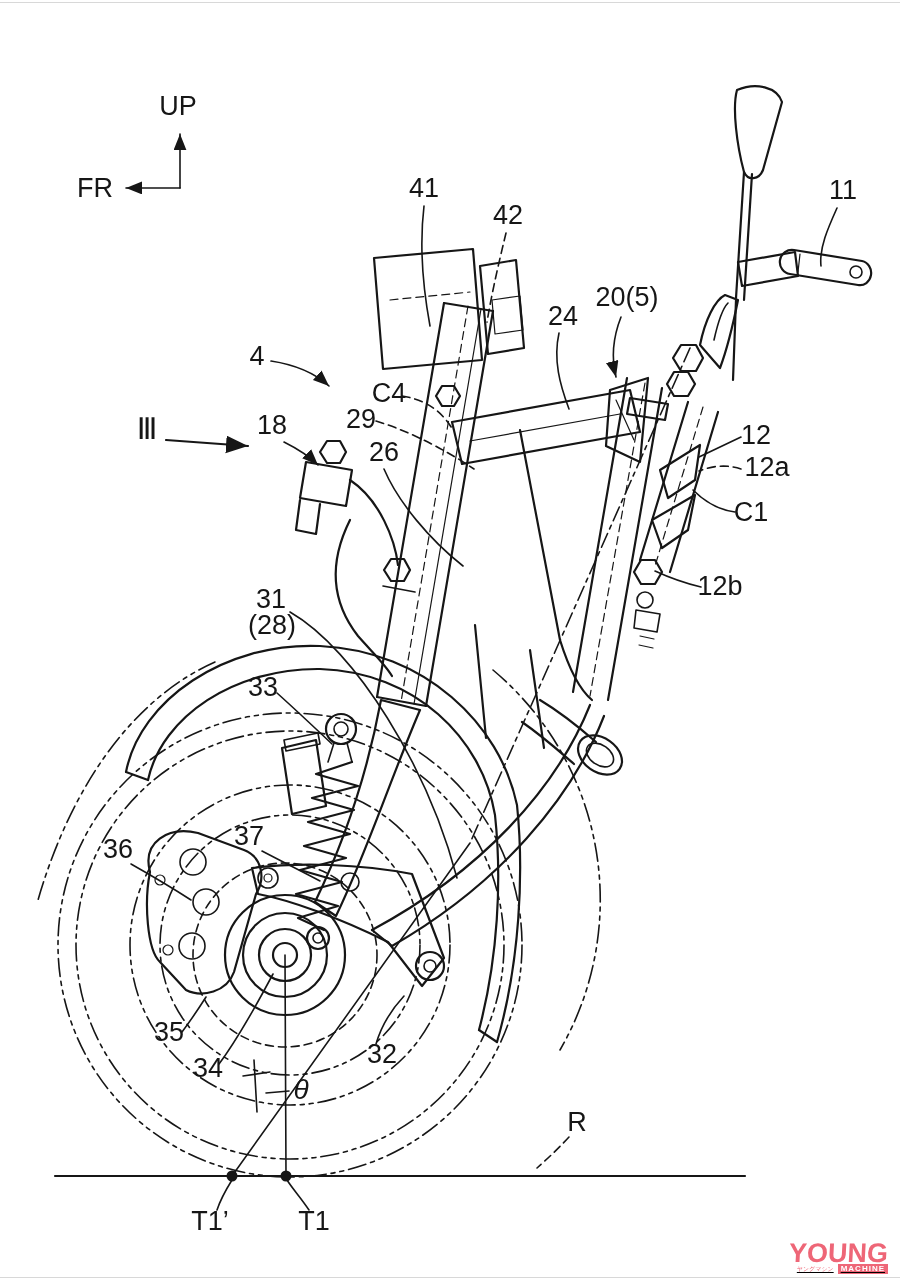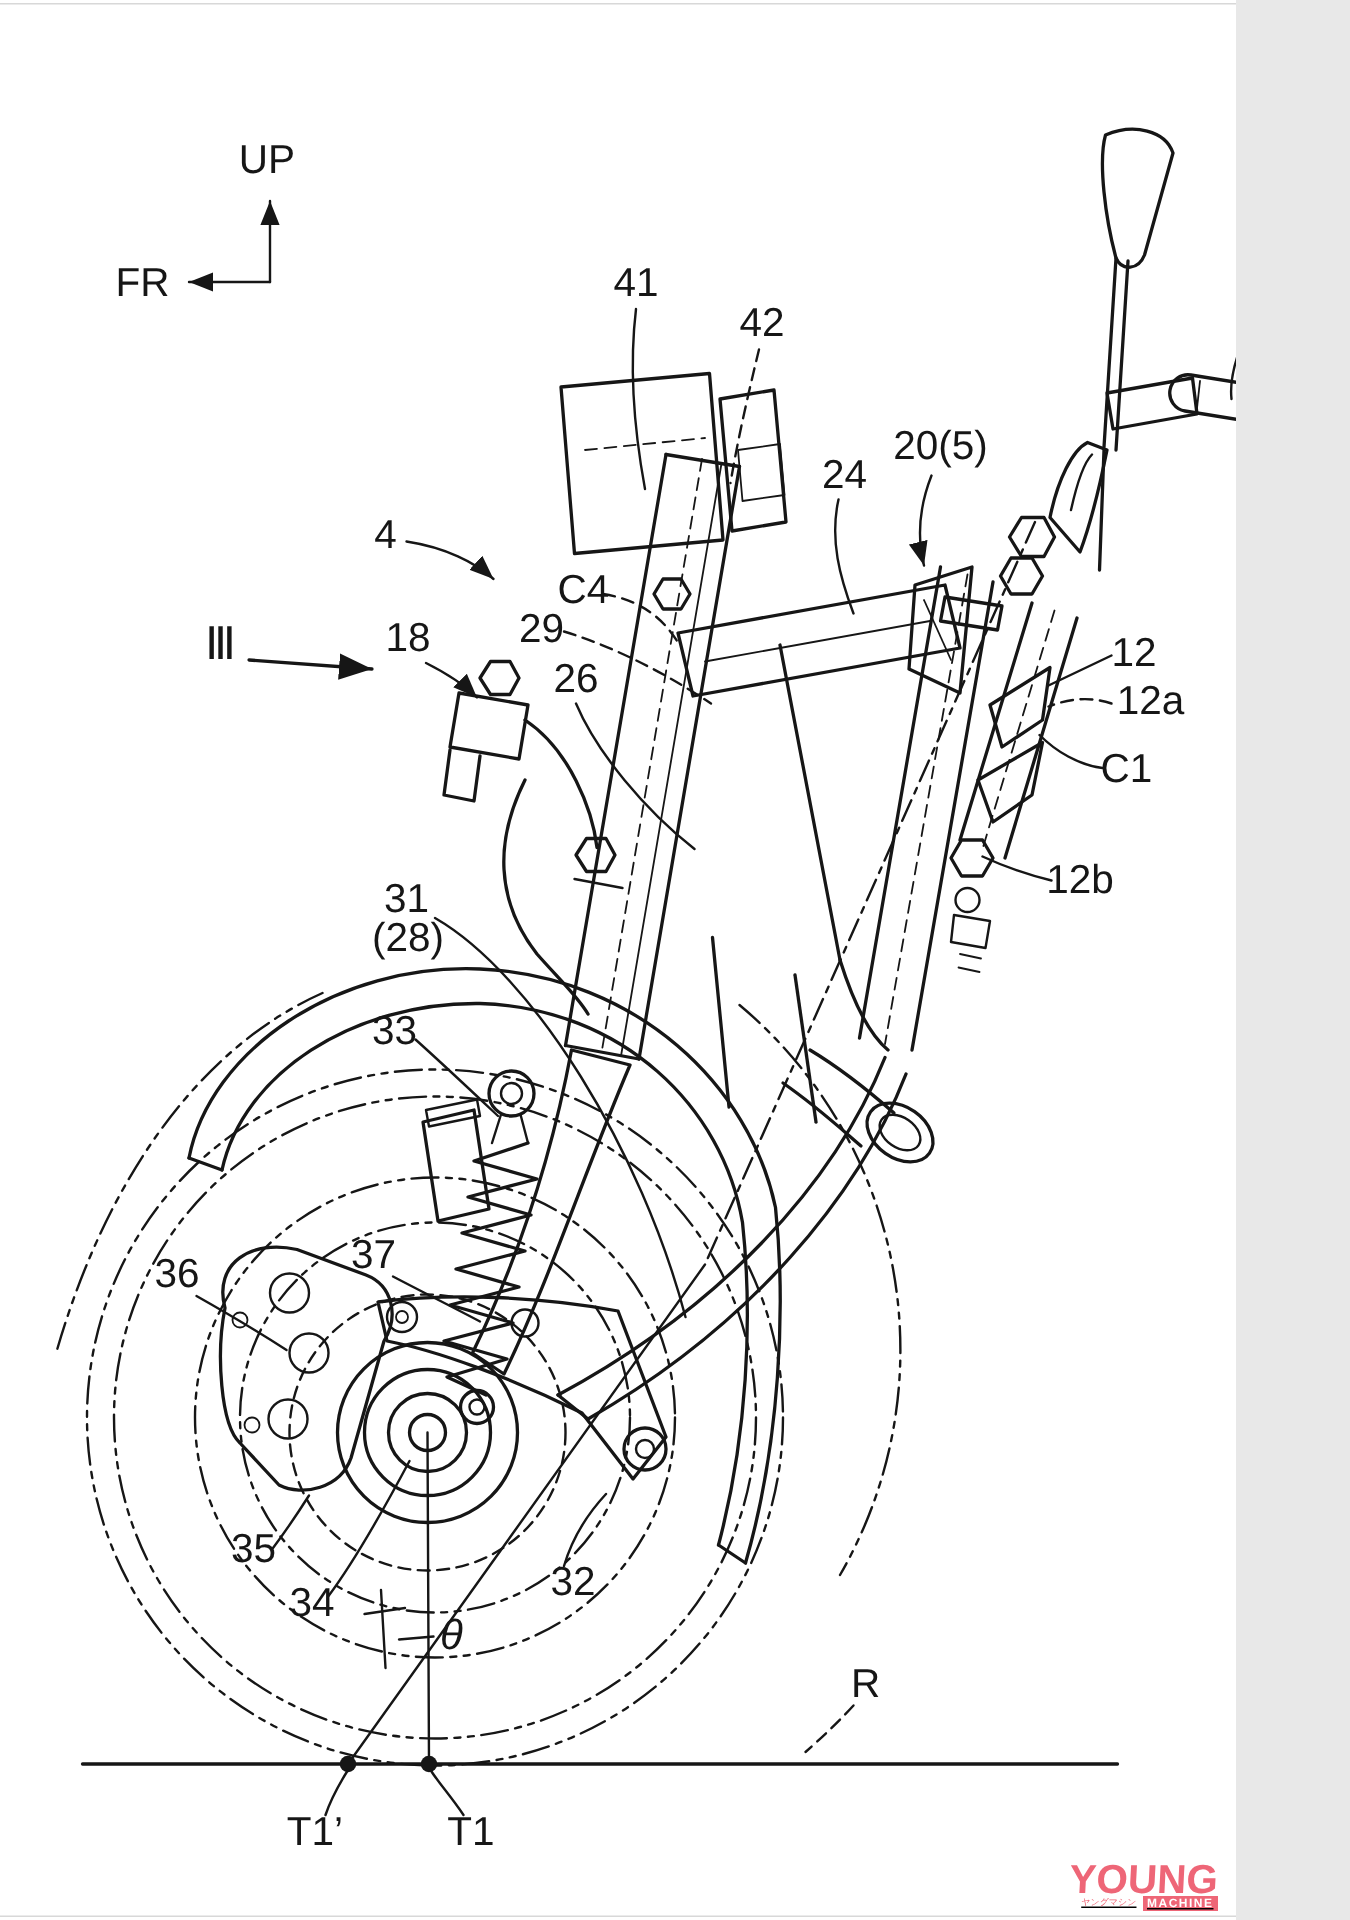--- a/index.html
+++ b/index.html
@@ -1,16 +1,16 @@
 <!DOCTYPE html>
 <html><head>
 <meta charset="utf-8">
 <style>
   html,body{margin:0;padding:0;background:#e8e8e8;}
-  .page{position:relative;width:824px;height:1280px;background:#ffffff;overflow:hidden;
+  .page{position:relative;width:900px;height:1280px;background:#ffffff;overflow:hidden;
         font-family:"Liberation Sans",sans-serif;}
   .scan-edge{position:absolute;left:0;width:100%;height:1px;background:#d8d8d8;}
   svg{position:absolute;left:0;top:0;}
   svg text{font-family:"Liberation Sans",sans-serif;fill:#161616;text-anchor:middle;}
   .ln{stroke:#161616;fill:none;stroke-width:2.2;stroke-linecap:round;stroke-linejoin:round;}
   .ln2{stroke:#161616;fill:none;stroke-width:1.6;stroke-linecap:round;stroke-linejoin:round;}
   .ln1{stroke:#161616;fill:none;stroke-width:1.2;stroke-linecap:round;stroke-linejoin:round;}
   .phantom{stroke-dasharray:18 5 4 5 4 5;}
   .axisdash{stroke-dasharray:15 5 4 5;}
   .hid{stroke-dasharray:8 5;}

